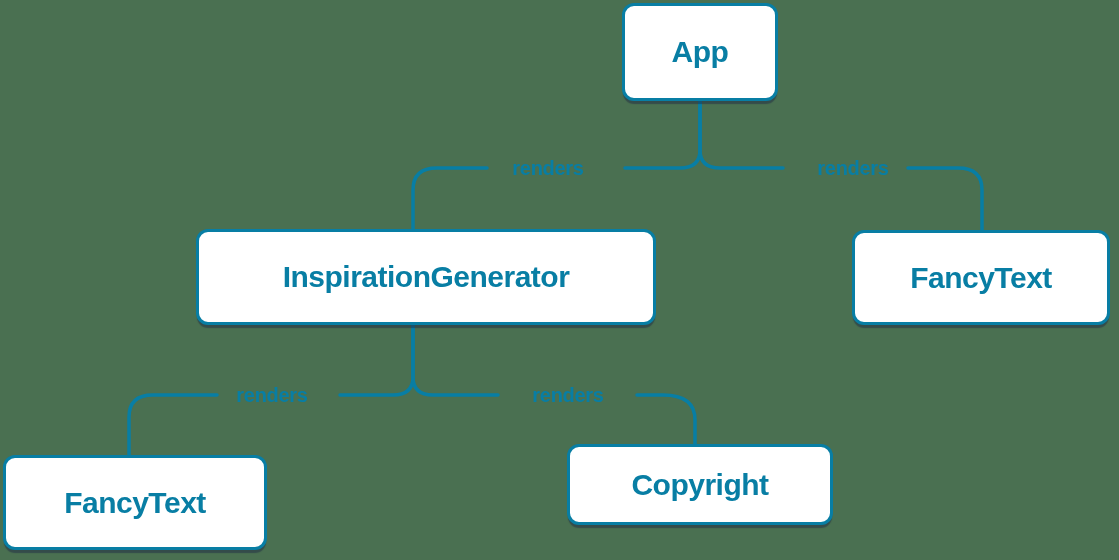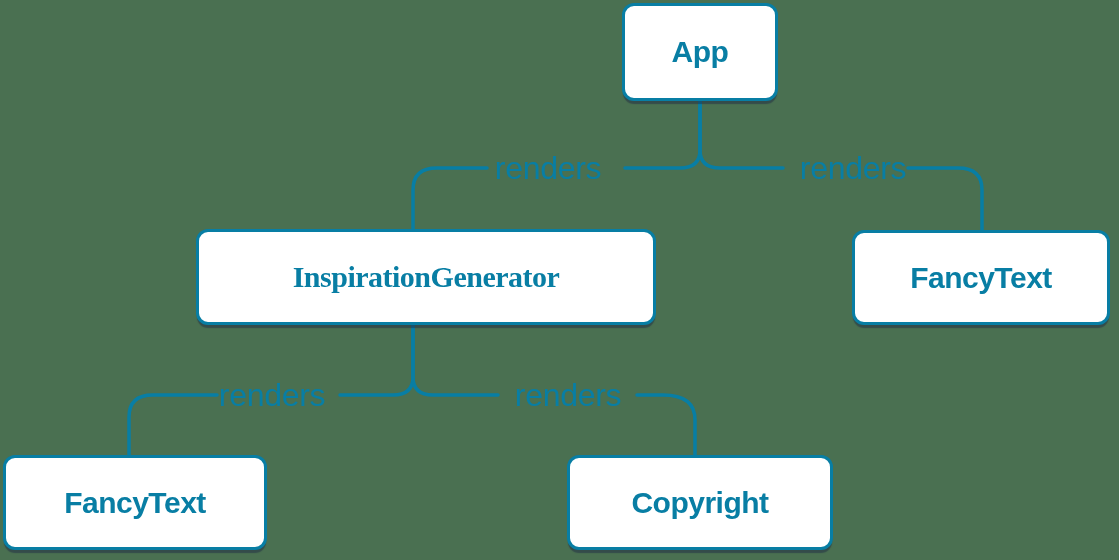--- a/index.html
+++ b/index.html
@@ -43,30 +43,30 @@
     justify-content:center;
   }
   .node .node-label{
     color:var(--accent);
     font-size:30px;
     font-weight:bold;
     letter-spacing:-0.5px;
     white-space:nowrap;
   }
   .node-app{left:622px;top:3px;width:156px;height:98px;}
-  .node-inspiration-generator{left:196px;top:229px;width:460px;height:96px;font-family:Liberation Serif, serif;}
+  .node-inspiration-generator{left:196px;top:229px;width:460px;height:96px;}
   .node-fancy-text-top{left:852px;top:230px;width:258px;height:95px;}
   .node-fancy-text-bottom{left:3px;top:455px;width:264px;height:95px;}
-  .node-copyright{left:567px;top:455px;width:266px;height:95px;text-align:right;}
+  .node-copyright{left:567px;top:444px;width:266px;height:81px;text-align:right;}
   .edge-label{
     position:absolute;
     transform:translate(-50%,-50%);
     color:var(--accent);
-    font-size:32px;
-    font-weight:normal;
+    font-size:20px;
+    font-weight:bold;
     letter-spacing:-0.3px;
     white-space:nowrap;
     text-align:right;
   }
   .edge-label-1{left:548px;top:168px;}
   .edge-label-2{left:853px;top:168px;}
   .edge-label-3{left:272px;top:395px;}
   .edge-label-4{left:568px;top:395px;}
 </style>
 </head>

